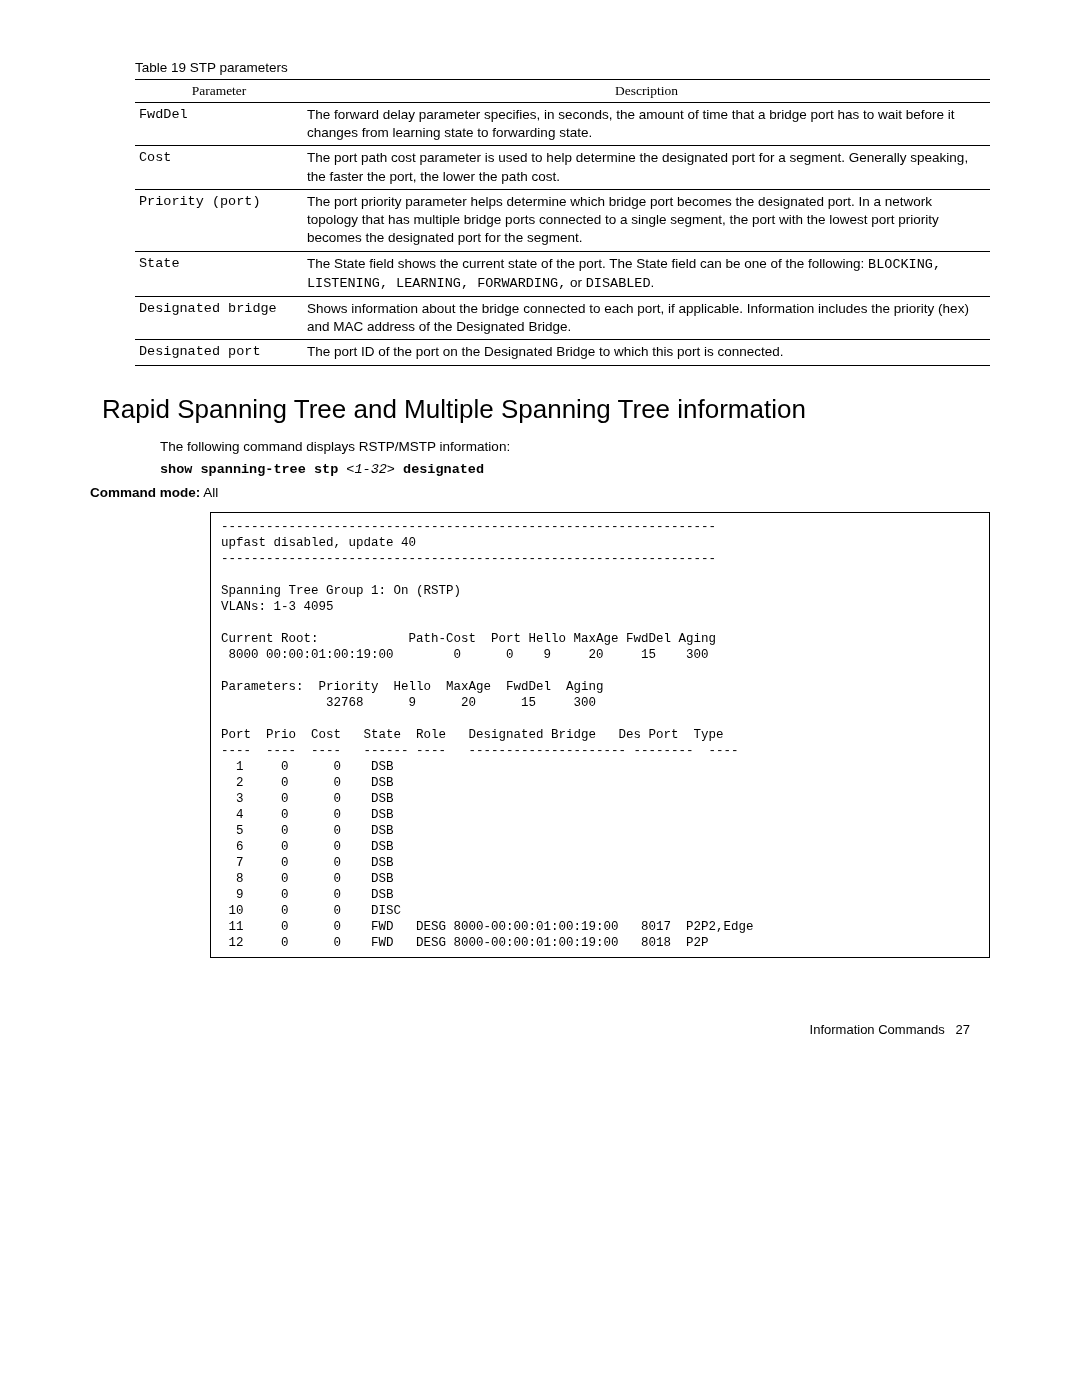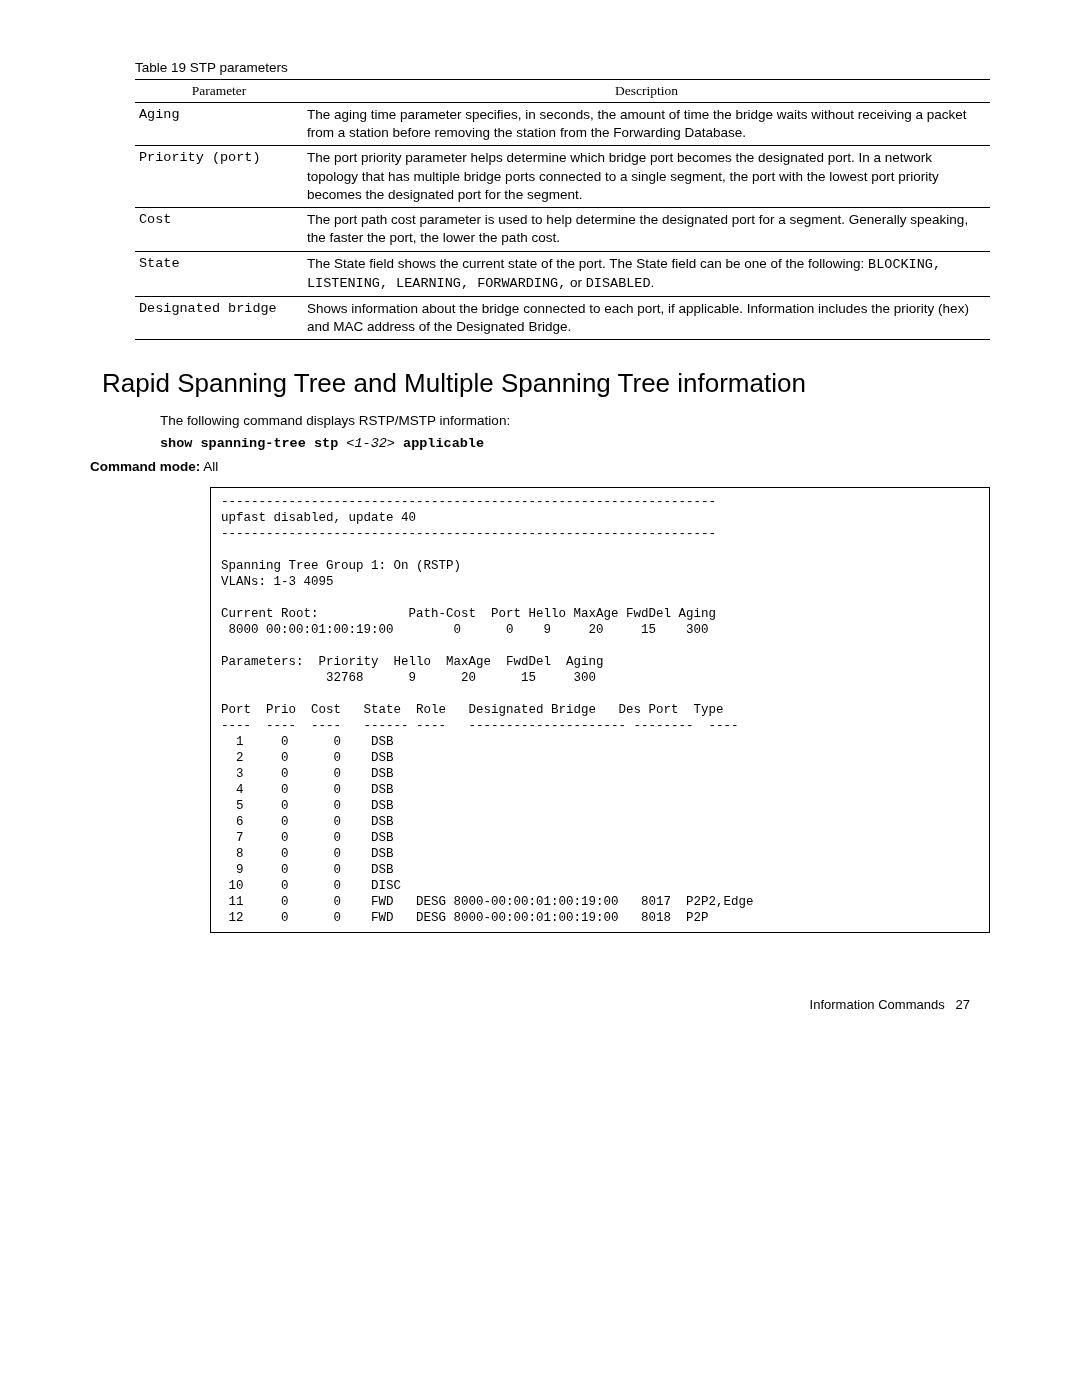--- a/index.html
+++ b/index.html
@@ -95,50 +95,54 @@
 
 <table class="stp">
   <thead>
     <tr>
       <th>Parameter</th>
       <th>Description</th>
     </tr>
   </thead>
   <tbody>
     <tr>
-      <td class="param">Aging</td>
-      <td>The aging time parameter specifies, in seconds, the amount of time the bridge waits without receiving a packet from a station before removing the station from the Forwarding Database.</td>
+      <td class="param">FwdDel</td>
+      <td>The forward delay parameter specifies, in seconds, the amount of time that a bridge port has to wait before it changes from learning state to forwarding state.</td>
+    </tr>
+    <tr>
+      <td class="param">Cost</td>
+      <td>The port path cost parameter is used to help determine the designated port for a segment. Generally speaking, the faster the port, the lower the path cost.</td>
     </tr>
     <tr>
       <td class="param">Priority (port)</td>
       <td>The port priority parameter helps determine which bridge port becomes the designated port. In a network topology that has multiple bridge ports connected to a single segment, the port with the lowest port priority becomes the designated port for the segment.</td>
-    </tr>
-    <tr>
-      <td class="param">Cost</td>
-      <td>The port path cost parameter is used to help determine the designated port for a segment. Generally speaking, the faster the port, the lower the path cost.</td>
     </tr>
     <tr>
       <td class="param">State</td>
       <td>
         <span>The State field shows the current state of the port. The State field can be one of the following: </span><span class="mono">BLOCKING, LISTENING, LEARNING, FORWARDING,</span><span> or </span><span class="mono">DISABLED</span><span>.</span>
       </td>
     </tr>
     <tr>
       <td class="param">Designated bridge</td>
       <td>Shows information about the bridge connected to each port, if applicable. Information includes the priority (hex) and MAC address of the Designated Bridge.</td>
     </tr>
+    <tr>
+      <td class="param">Designated port</td>
+      <td>The port ID of the port on the Designated Bridge to which this port is connected.</td>
+    </tr>
   </tbody>
 </table>
 
 <h2 class="section">Rapid Spanning Tree and Multiple Spanning Tree information</h2>
 
 <div class="body-text">The following command displays RSTP/MSTP information:</div>
 
 <div class="cmd">
-  <span>show spanning-tree stp </span><span class="arg">&lt;1-32&gt;</span><span> applicable</span>
+  <span>show spanning-tree stp </span><span class="arg">&lt;1-32&gt;</span><span> designated</span>
 </div>
 
 <div class="mode">
   <b>Command mode:</b><span> All</span>
 </div>
 
 <pre class="output">------------------------------------------------------------------
 upfast disabled, update 40
 ------------------------------------------------------------------
 

